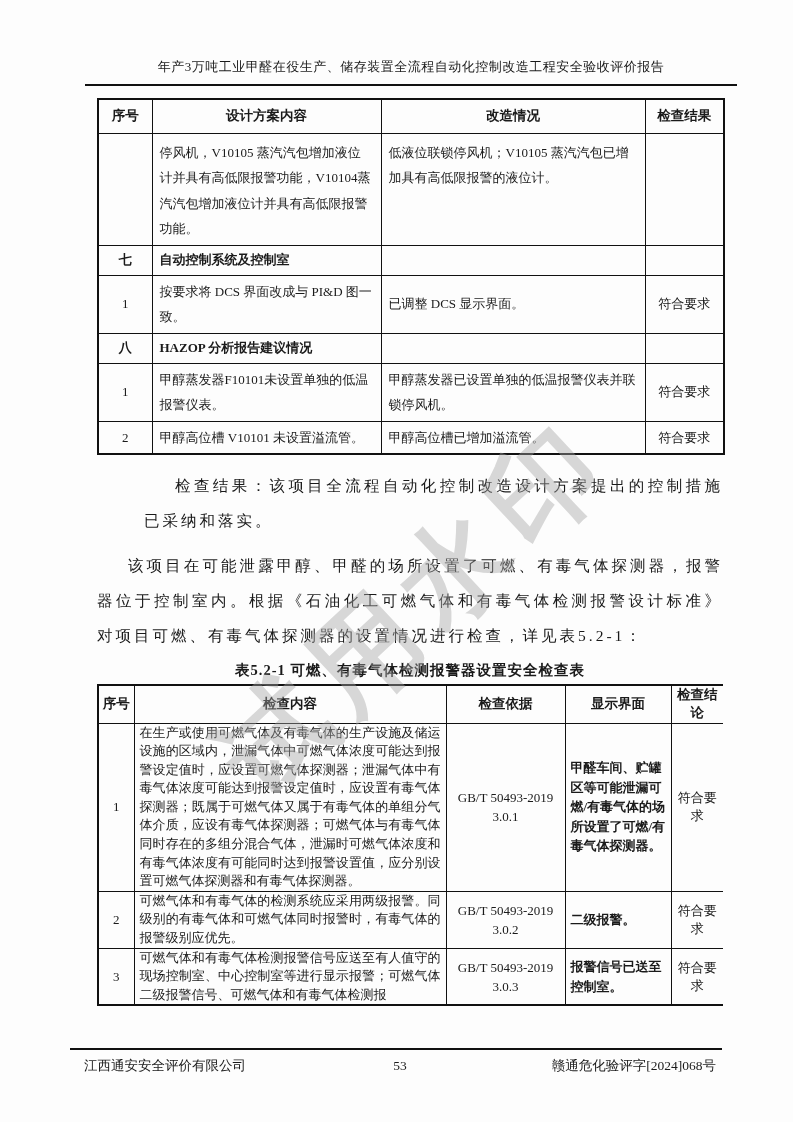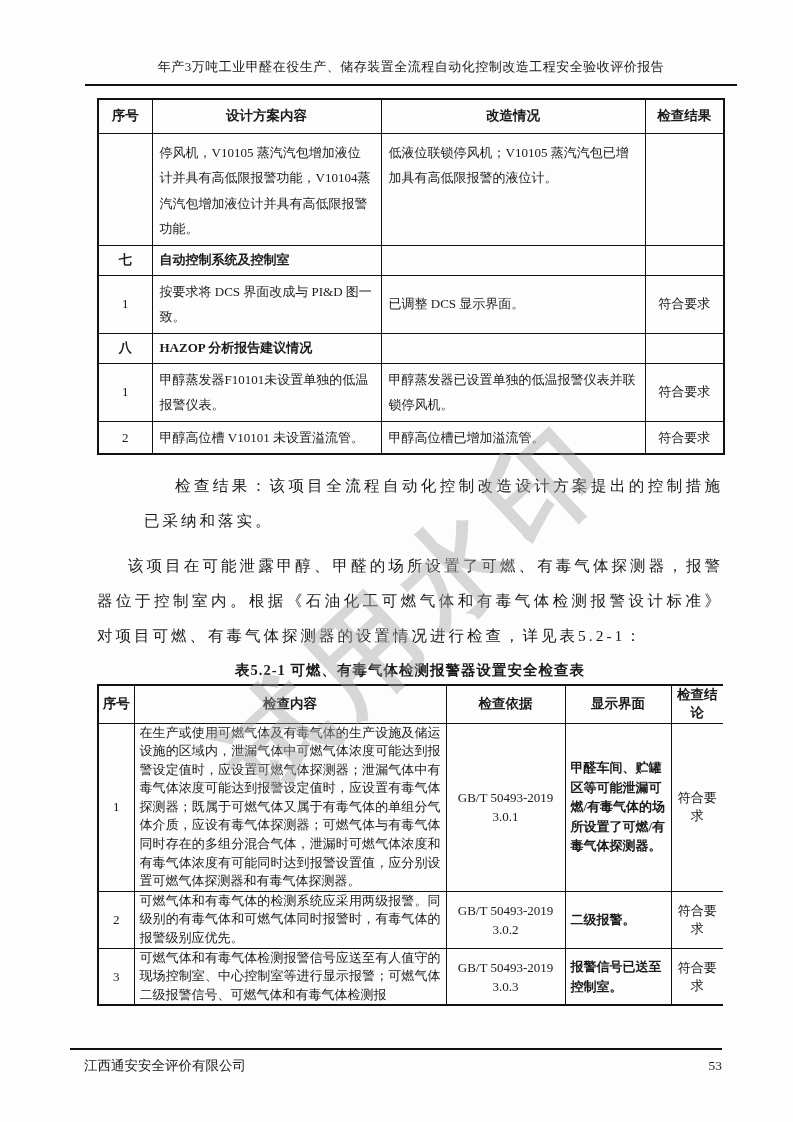--- a/index.html
+++ b/index.html
@@ -251,15 +251,16 @@
             </tr>
           </tbody>
       </table>
     </div>
 
   </div>
 
   <div class="footer">
     <div class="f-left">江西通安安全评价有限公司</div>
     <div class="f-mid">53</div>
+    <div class="f-right">赣通危化验评字[2024]068号</div>
   </div>
 
 </div>
 
 </body></html>

